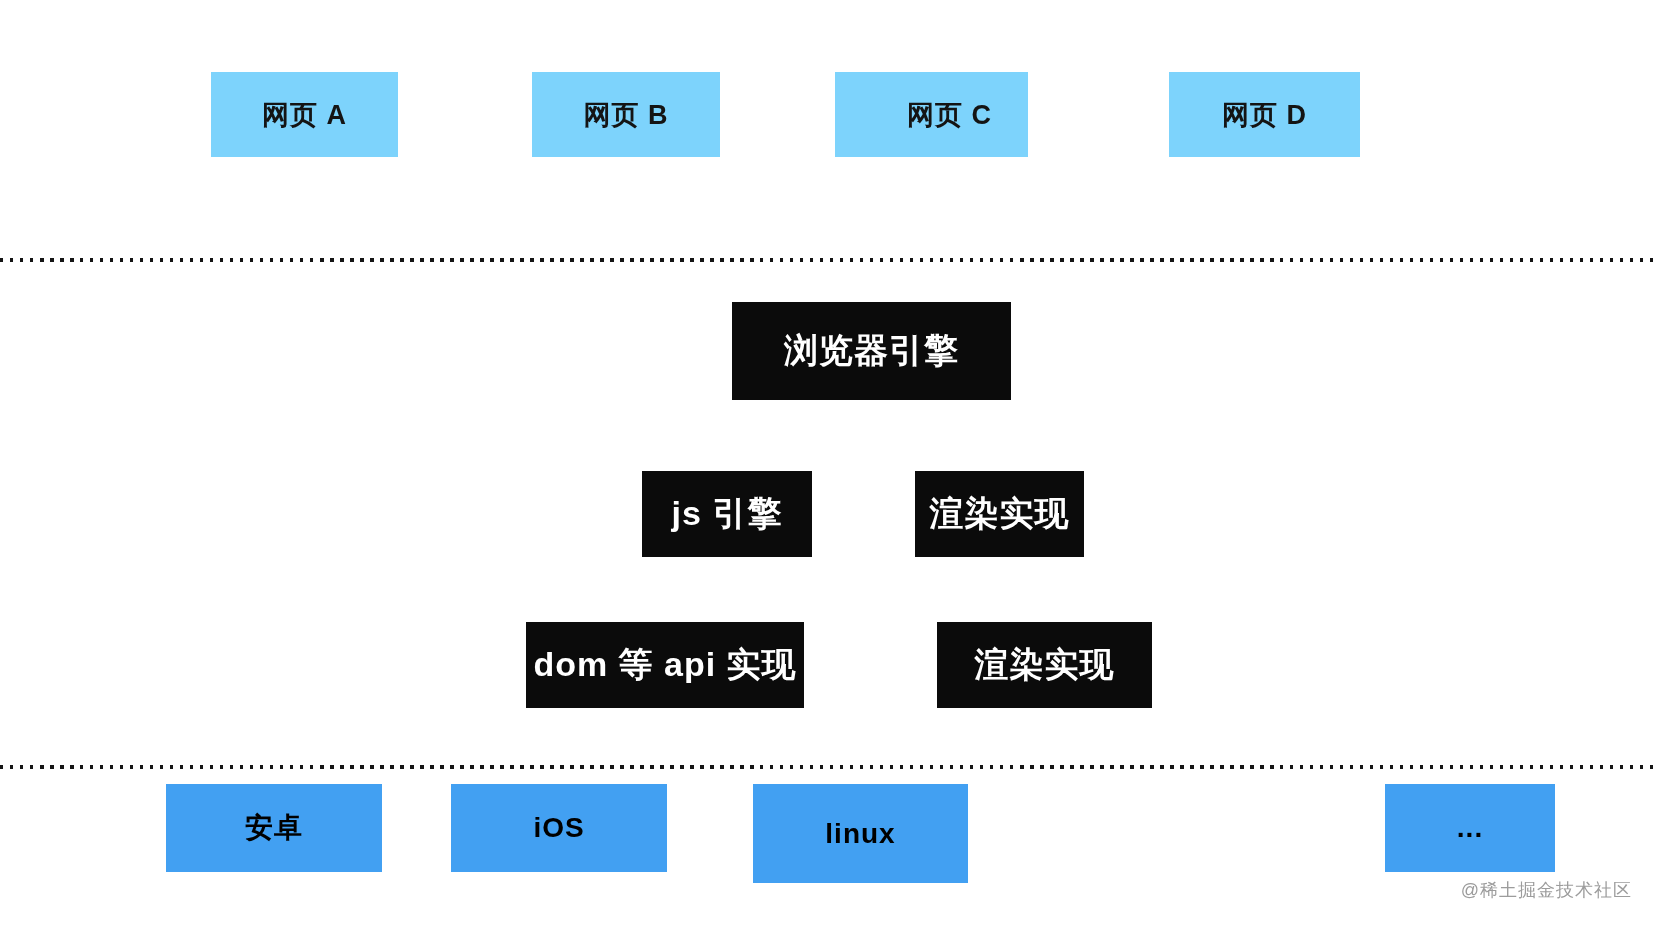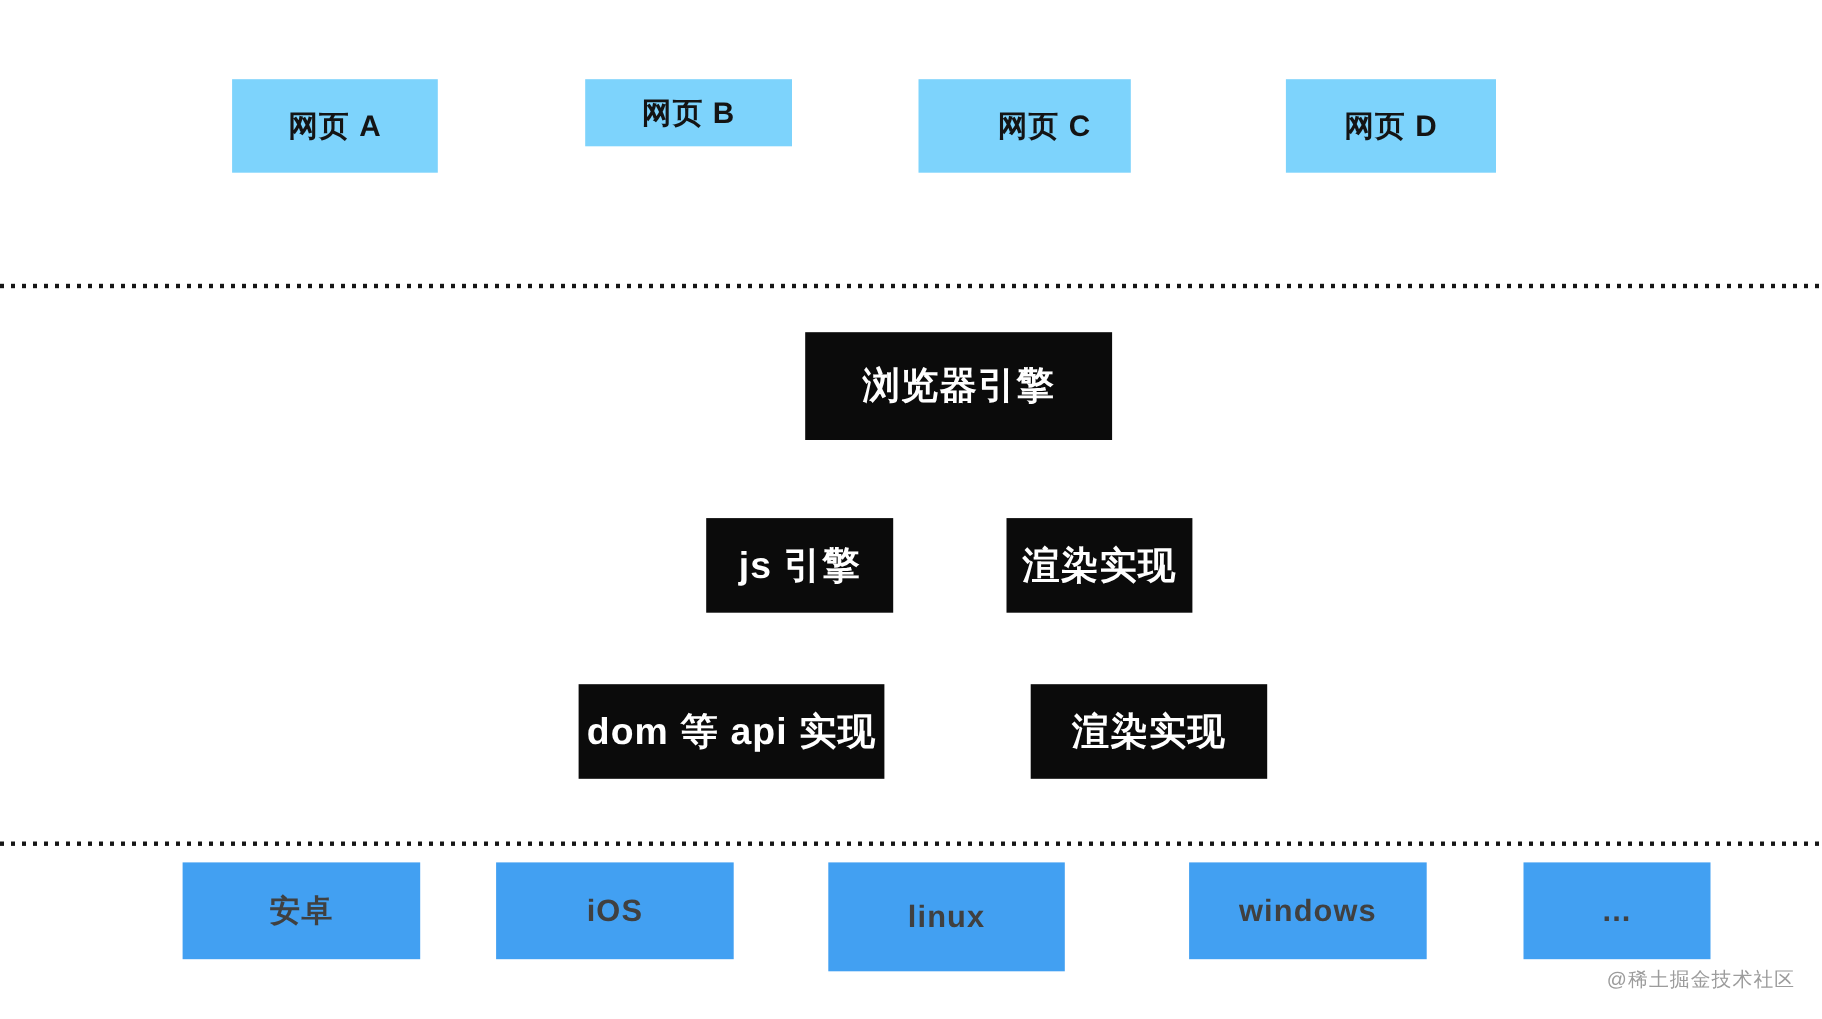--- a/index.html
+++ b/index.html
@@ -31,21 +31,21 @@
     font-size: 27px;
     text-align: right;
   }
   .box.engine {
     background: #0B0B0B;
     color: #ffffff;
     font-size: 34px;
   }
   .box.platform {
     background: #42A0F2;
-    color: #404040;
+    color: #000000;
     font-size: 28px;
   }
   .sep {
     position: absolute;
     left: 0;
     width: 1656px;
     height: 4px;
     background: repeating-linear-gradient(90deg,
       #151515 0px, #151515 3.5px,
       transparent 3.5px, transparent 10px);
@@ -61,21 +61,21 @@
   }
 </style>
 </head>
 <body>
 
 <div class="canvas">
 
   <div class="box web" style="left:211px; top:72px; width:187px; height:85px;">
     <span>网页 A</span>
   </div>
-  <div class="box web" style="left:532px; top:72px; width:188px; height:61px;">
+  <div class="box web" style="left:532px; top:72px; width:188px; height:85px;">
     <span>网页 B</span>
   </div>
   <div class="box web" style="left:835px; top:72px; width:193px; height:85px;padding-left:36px;">
     <span>网页 C</span>
   </div>
   <div class="box web" style="left:1169px; top:72px; width:191px; height:85px;">
     <span>网页 D</span>
   </div>
 
   <div class="sep" style="top:258px;"></div>
@@ -102,22 +102,19 @@
 
   <div class="box platform" style="left:166px; top:784px; width:216px; height:88px;">
     <span>安卓</span>
   </div>
   <div class="box platform" style="left:451px; top:784px; width:216px; height:88px;">
     <span>iOS</span>
   </div>
   <div class="box platform" style="left:753px; top:784px; width:215px; height:99px;">
     <span>linux</span>
   </div>
-  <div class="box platform" style="left:1081px; top:784px; width:216px; height:88px;">
-    <span>windows</span>
-  </div>
   <div class="box platform" style="left:1385px; top:784px; width:170px; height:88px;">
     <span>...</span>
   </div>
 
   <div class="watermark">@稀土掘金技术社区</div>
 
 </div>
 
 </body></html>

